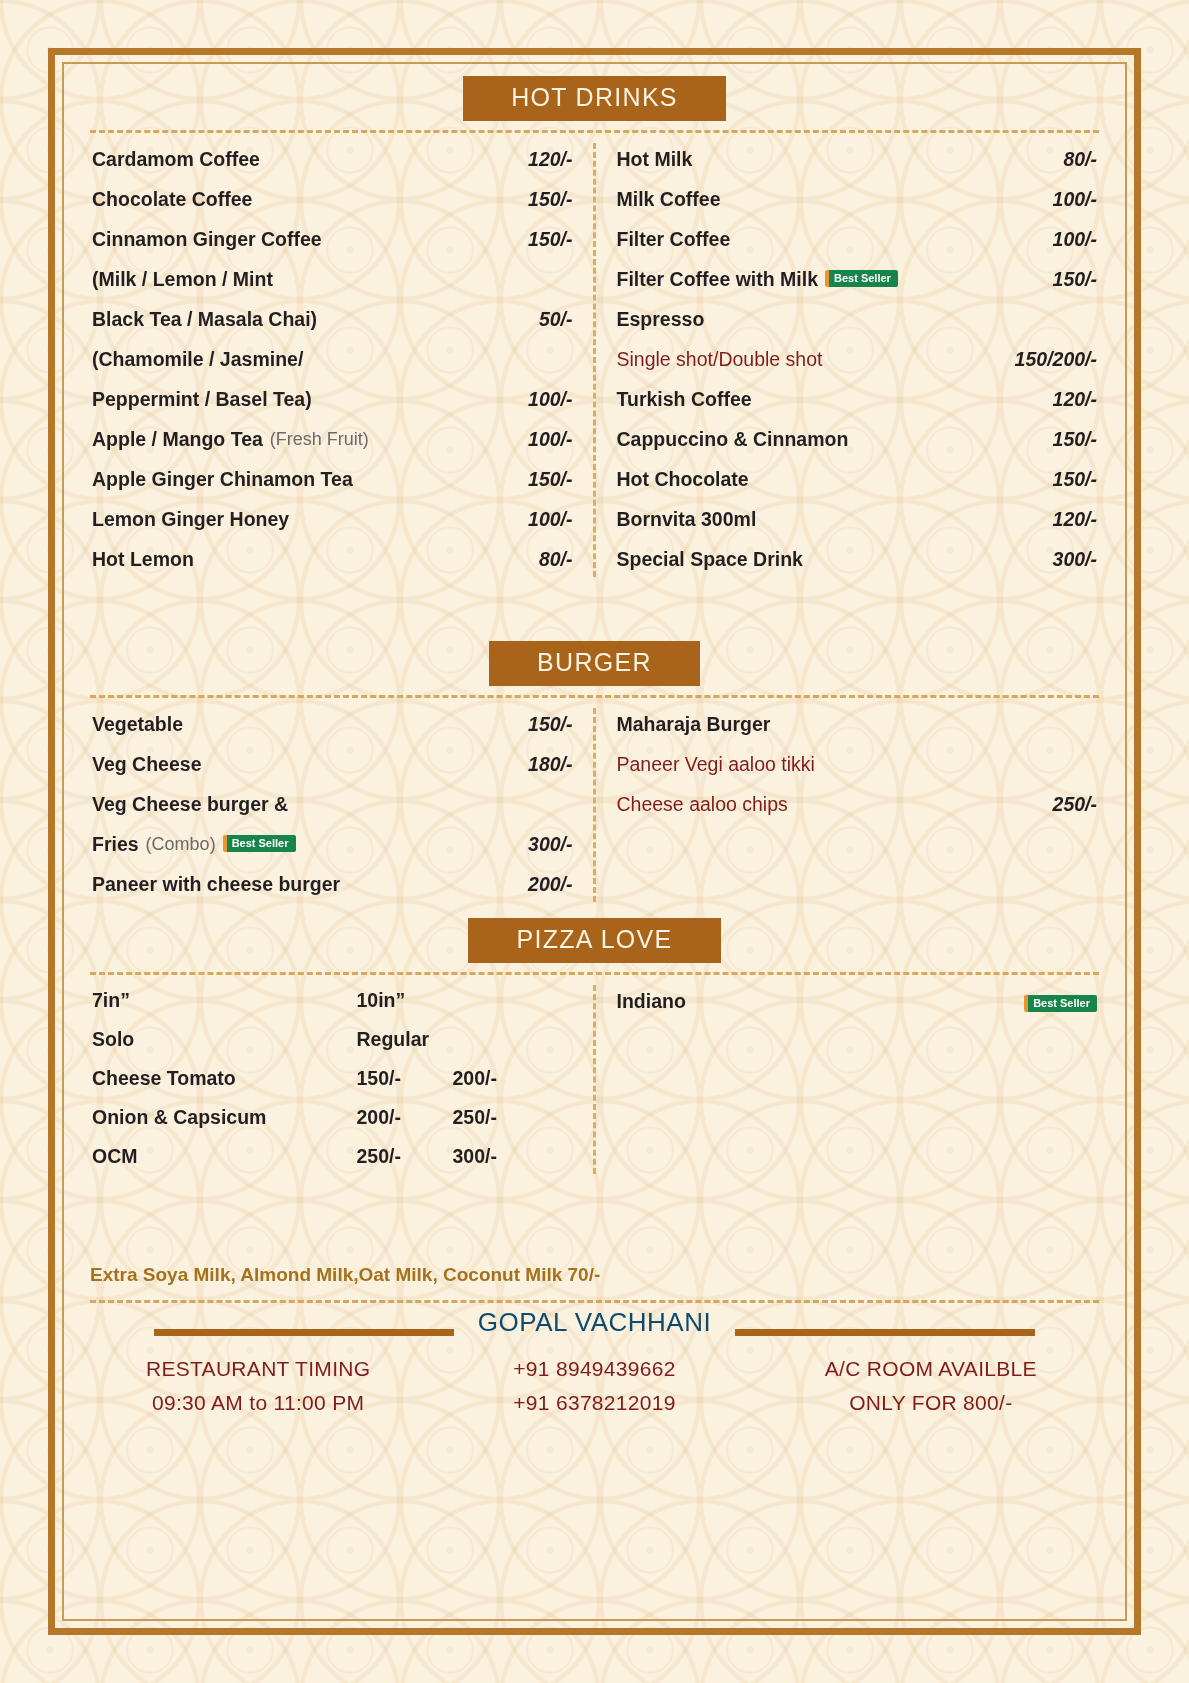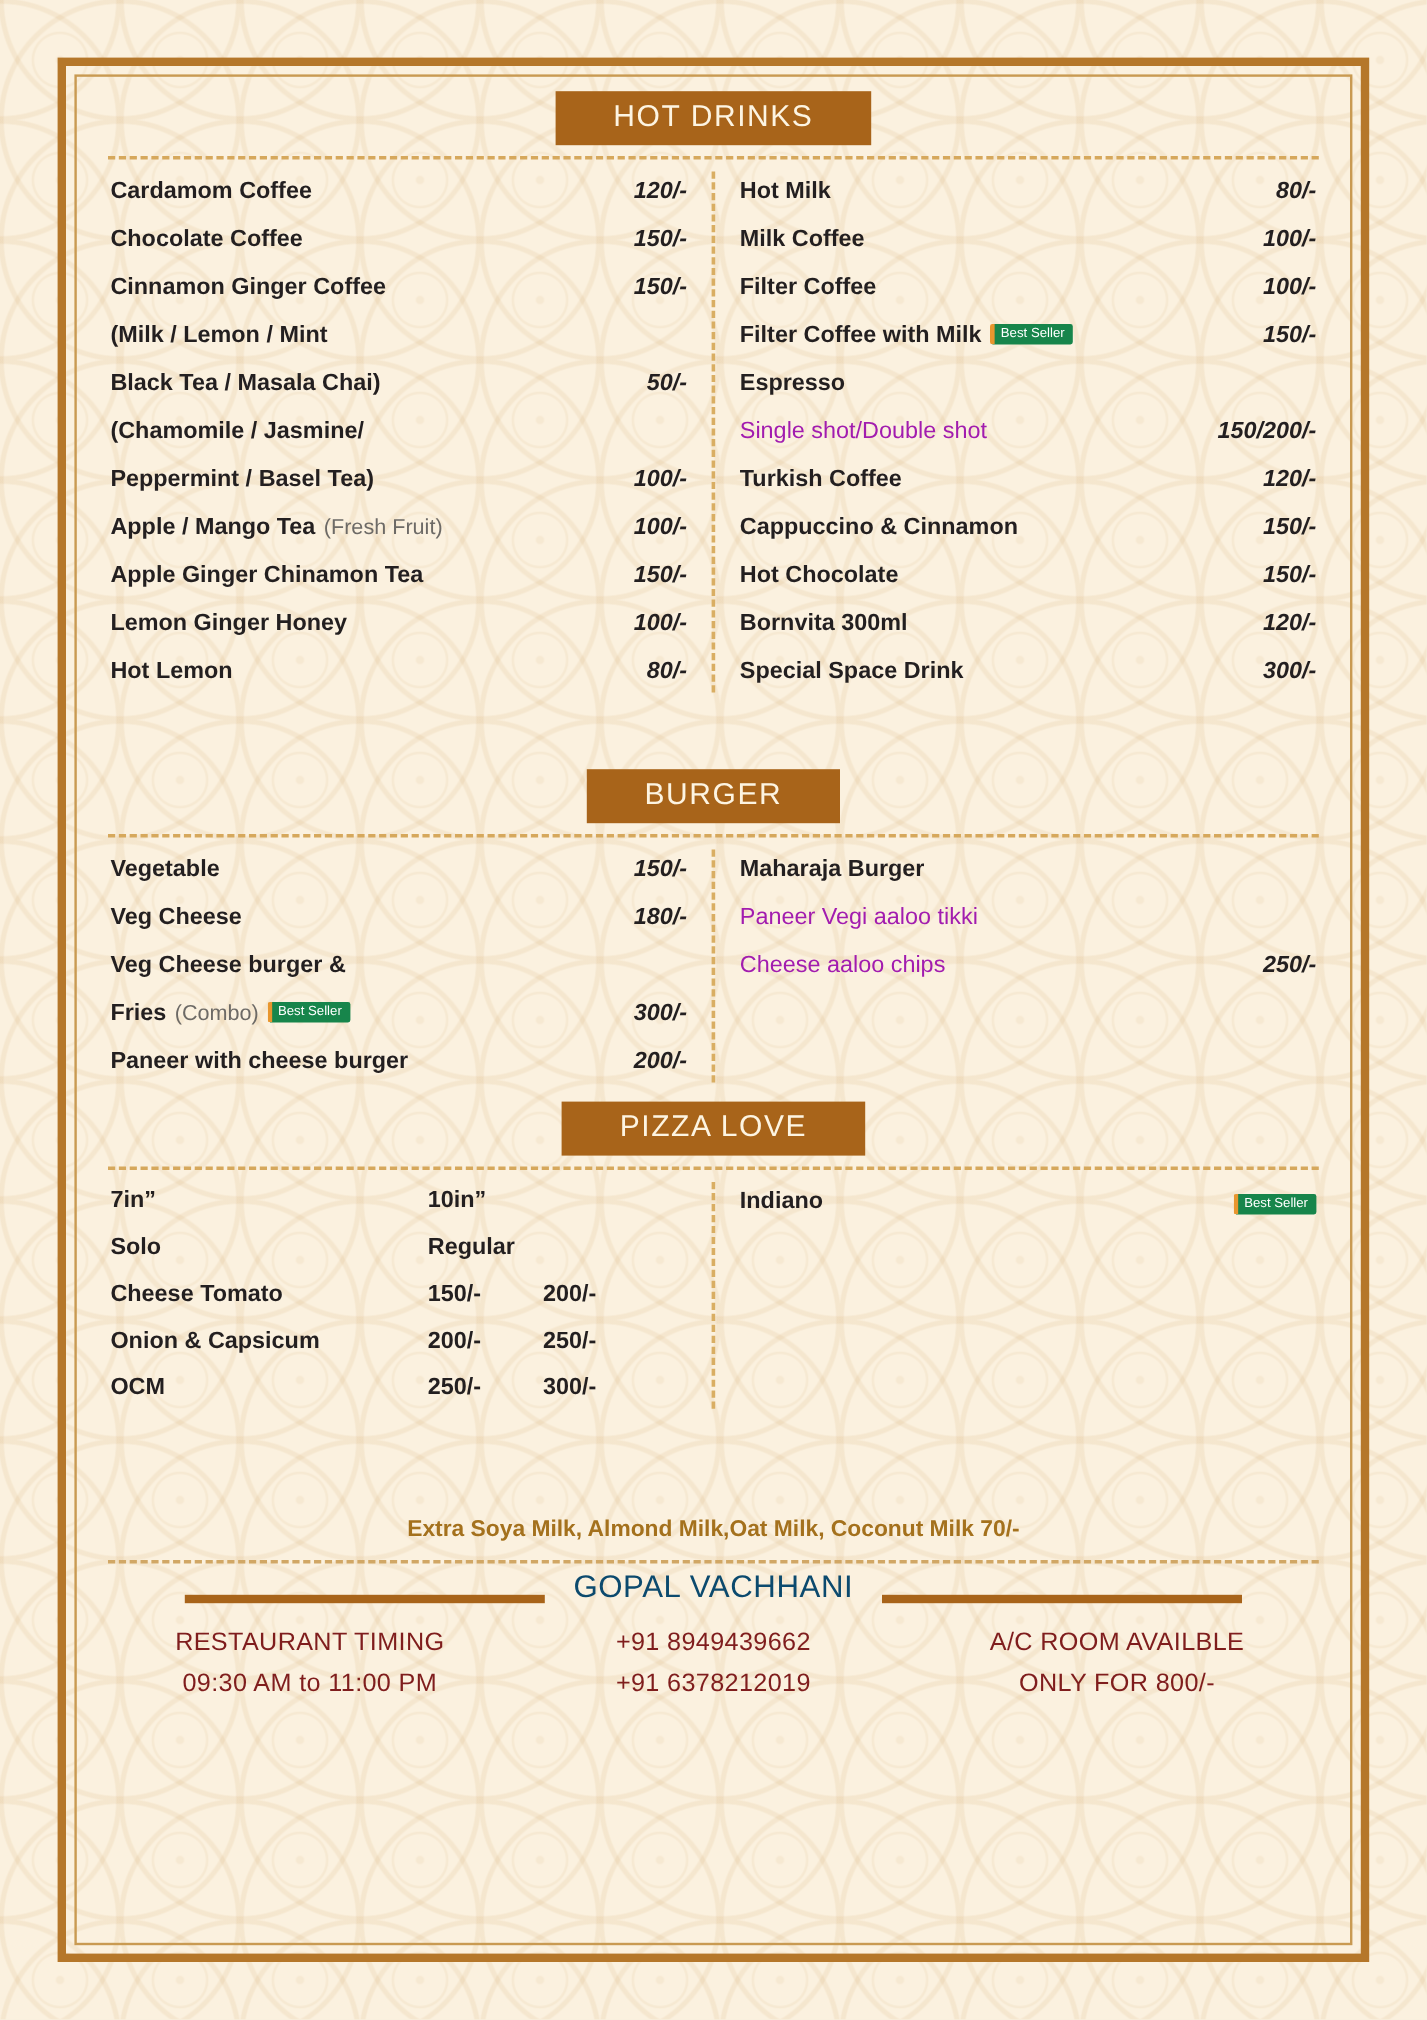--- a/index.html
+++ b/index.html
@@ -102,42 +102,42 @@
     font-size: 19.5px;
     font-weight: bold;
     color: #231f20;
     white-space: nowrap;
     display: flex;
     align-items: center;
     gap: 7px;
   }
   .row .nm.light {
     font-weight: normal;
-    color: #a21caf;
+    color: #7f1d1d;
   }
   .row .pr {
     font-size: 19.5px;
     font-weight: bold;
     color: #231f20;
     white-space: nowrap;
     font-style: italic;
   }
   .sub {
     font-weight: normal;
     color: #6d6a66;
     font-size: 18px;
   }
 
   
   .badge {
     display: inline-block;
     background: #17854b;
     color: #ffffff;
     font-size: 11px;
-    font-weight: normal;
+    font-weight: bold;
     padding: 3px 7px 3px 5px;
     border-left: 4px solid #e8962e;
     border-radius: 2px;
     line-height: 1;
     position: relative;
     top: -1px;
     white-space: nowrap;
   }
 
   
@@ -151,21 +151,20 @@
   .pz-row .c1 {
     font-size: 19.5px; font-weight: bold; color: #231f20;
   }
   .pz-row .c2, .pz-row .c3 {
     font-size: 19.5px; font-weight: bold; color: #231f20; text-align: left;
   }
   .pz-head .c2, .pz-head .c3 { color: #231f20; }
 
   
   .extras {
-    text-align: center;
     color: #a4711d;
     font-weight: bold;
     font-size: 19px;
     margin-top: 2px;
   }
 
   
   .foot-rule {
     height: 0;
     border-top: 3px dashed #d1a765;

